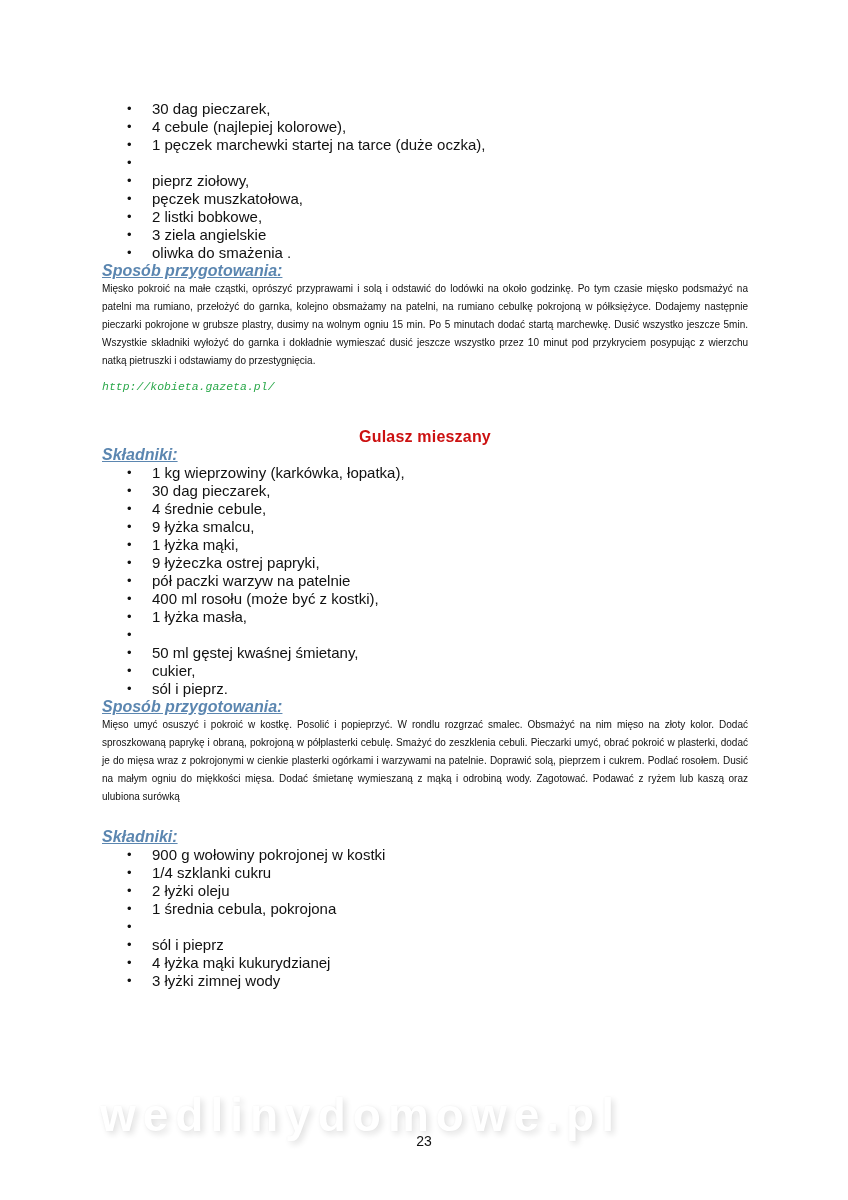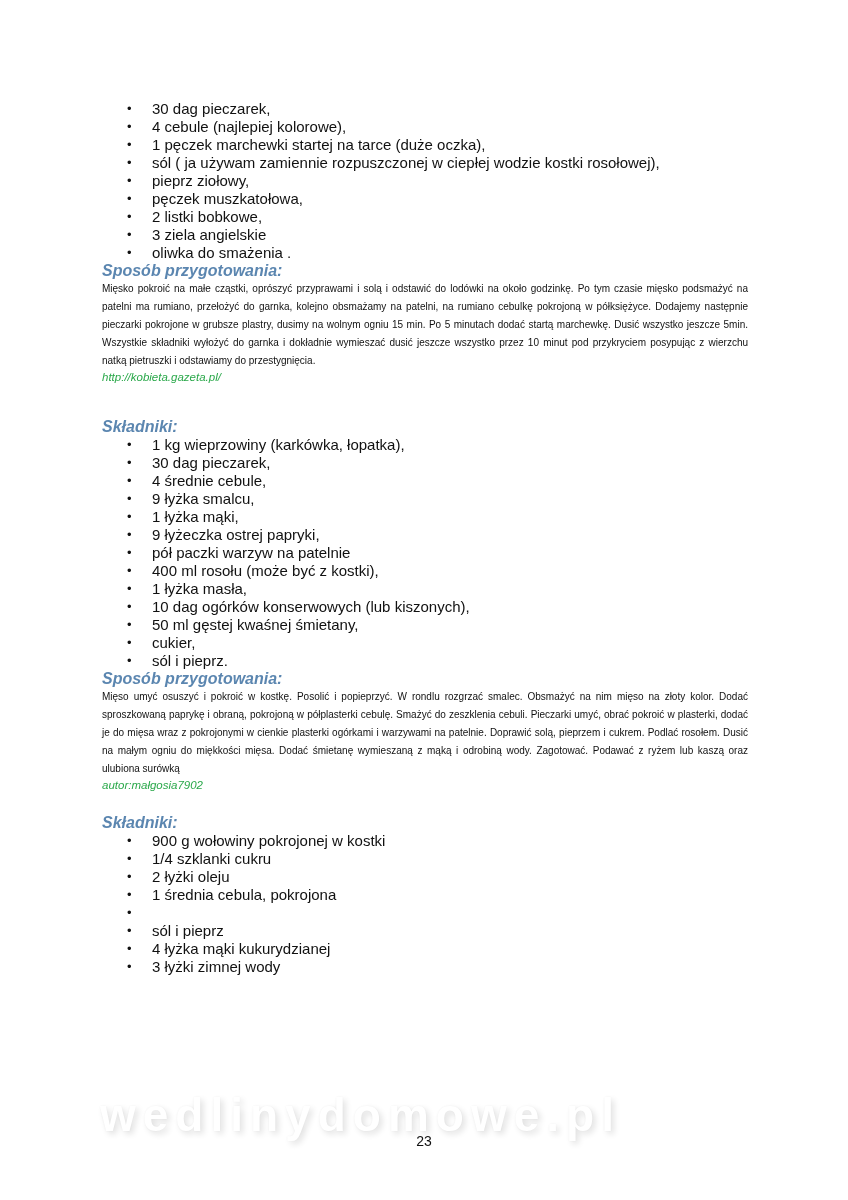--- a/index.html
+++ b/index.html
@@ -2,69 +2,69 @@
 <html><head>
 <meta charset="utf-8">
 <style>
   html, body { margin: 0; padding: 0; background: #ffffff; }
   body { width: 848px; height: 1200px; position: relative; overflow: hidden;
          font-family: "Liberation Sans", sans-serif; color: #111; }
   .page { position: absolute; left: 102px; top: 100px; width: 646px; }
   ul.ing { list-style: none; margin: 0; padding: 0; }
   ul.ing li { position: relative; padding-left: 50px; font-size: 15px; line-height: 18px; height: 18px; white-space: nowrap; }
   ul.ing li .bullet { position: absolute; left: 25px; top: 0; font-size: 13px; }
-  .heading { font-style: italic; font-weight: bold; color: #5b86b0; font-size: 16px; line-height: 18px; }
+  .heading { font-style: italic; font-weight: bold; color: #5b86b0; font-size: 16px; line-height: 18px; text-decoration: underline; }
   .para { font-size: 10px; line-height: 18px; text-align: justify; }
-  .source { font-style: italic; color: #2aa84a; font-size: 11.5px; line-height: 14px; margin-top: 0; }
+  .source { font-style: italic; color: #2aa84a; font-size: 11.5px; line-height: 14px; margin-top: 10px; font-family: Liberation Mono, monospace; }
   .title { text-align: center; color: #cc1111; font-weight: bold; font-size: 16px; line-height: 18px; letter-spacing: 0.2px; }
   .watermark { position: absolute; left: 100px; top: 1088px; width: 660px; text-align: left;
                font-size: 46px; font-weight: bold; letter-spacing: 7px; color: #ffffff;
                text-shadow: 3px 3px 6px rgba(0,0,0,0.12), 0 0 2px rgba(0,0,0,0.05); }
   .pagenum { position: absolute; left: 0; width: 848px; top: 1133px; text-align: center; font-size: 14px; }
 </style>
 </head>
 <body>
 
 <div class="page">
 
   <ul class="ing">
     <li><span class="bullet">•</span><span>30 dag pieczarek,</span></li>
     <li><span class="bullet">•</span><span>4 cebule (najlepiej kolorowe),</span></li>
     <li><span class="bullet">•</span><span>1 pęczek marchewki startej na tarce (duże oczka),</span></li>
-    <li><span class="bullet">•</span><span>sól ( ja używam zamiennie rozpuszczonej w ciepłej wodzie kostki rosołowej),</span></li>
+    <li><span class="bullet">•</span></li>
     <li><span class="bullet">•</span><span>pieprz ziołowy,</span></li>
     <li><span class="bullet">•</span><span>pęczek muszkatołowa,</span></li>
     <li><span class="bullet">•</span><span>2 listki bobkowe,</span></li>
     <li><span class="bullet">•</span><span>3 ziela angielskie</span></li>
     <li><span class="bullet">•</span><span>oliwka do smażenia .</span></li>
   </ul>
   <div class="heading">Sposób przygotowania:</div>
   <div class="para">Mięsko pokroić na małe cząstki, oprószyć przyprawami i solą i odstawić do lodówki na około godzinkę. Po tym czasie mięsko podsmażyć na patelni ma rumiano, przełożyć do garnka, kolejno obsmażamy na patelni, na rumiano cebulkę pokrojoną w półksiężyce. Dodajemy następnie pieczarki pokrojone w grubsze plastry, dusimy na wolnym ogniu 15 min. Po 5 minutach dodać startą marchewkę. Dusić wszystko jeszcze 5min. Wszystkie składniki wyłożyć do garnka i dokładnie wymieszać dusić jeszcze wszystko przez 10 minut pod przykryciem posypując z wierzchu natką pietruszki i odstawiamy do przestygnięcia.</div>
   <div class="source">http://kobieta.gazeta.pl/</div>
 
   <div style="height:34px"></div>
+  <div class="title">Gulasz mieszany</div>
   <div class="heading">Składniki:</div>
   <ul class="ing">
     <li><span class="bullet">•</span><span>1 kg wieprzowiny (karkówka, łopatka),</span></li>
     <li><span class="bullet">•</span><span>30 dag pieczarek,</span></li>
     <li><span class="bullet">•</span><span>4 średnie cebule,</span></li>
     <li><span class="bullet">•</span><span>9 łyżka smalcu,</span></li>
     <li><span class="bullet">•</span><span>1 łyżka mąki,</span></li>
     <li><span class="bullet">•</span><span>9 łyżeczka ostrej papryki,</span></li>
     <li><span class="bullet">•</span><span>pół paczki warzyw na patelnie</span></li>
     <li><span class="bullet">•</span><span>400 ml rosołu (może być z kostki),</span></li>
     <li><span class="bullet">•</span><span>1 łyżka masła,</span></li>
-    <li><span class="bullet">•</span><span>10 dag ogórków konserwowych (lub kiszonych),</span></li>
+    <li><span class="bullet">•</span></li>
     <li><span class="bullet">•</span><span>50 ml gęstej kwaśnej śmietany,</span></li>
     <li><span class="bullet">•</span><span>cukier,</span></li>
     <li><span class="bullet">•</span><span>sól i pieprz.</span></li>
   </ul>
   <div class="heading">Sposób przygotowania:</div>
   <div class="para">Mięso umyć osuszyć i pokroić w kostkę. Posolić i popieprzyć. W rondlu rozgrzać smalec. Obsmażyć na nim mięso na złoty kolor. Dodać sproszkowaną paprykę i obraną, pokrojoną w półplasterki cebulę. Smażyć do zeszklenia cebuli. Pieczarki umyć, obrać pokroić w plasterki, dodać je do mięsa wraz z pokrojonymi w cienkie plasterki ogórkami i warzywami na patelnie. Doprawić solą, pieprzem i cukrem. Podlać rosołem. Dusić na małym ogniu do miękkości mięsa. Dodać śmietanę wymieszaną z mąką i odrobiną wody. Zagotować. Podawać z ryżem lub kaszą oraz ulubiona surówką</div>
-  <div class="source">autor:małgosia7902</div>
 
   <div style="height:22px"></div>
   <div class="heading">Składniki:</div>
   <ul class="ing">
     <li><span class="bullet">•</span><span>900 g wołowiny pokrojonej w kostki</span></li>
     <li><span class="bullet">•</span><span>1/4 szklanki cukru</span></li>
     <li><span class="bullet">•</span><span>2 łyżki oleju</span></li>
     <li><span class="bullet">•</span><span>1 średnia cebula, pokrojona</span></li>
     <li><span class="bullet">•</span></li>
     <li><span class="bullet">•</span><span>sól i pieprz</span></li>

